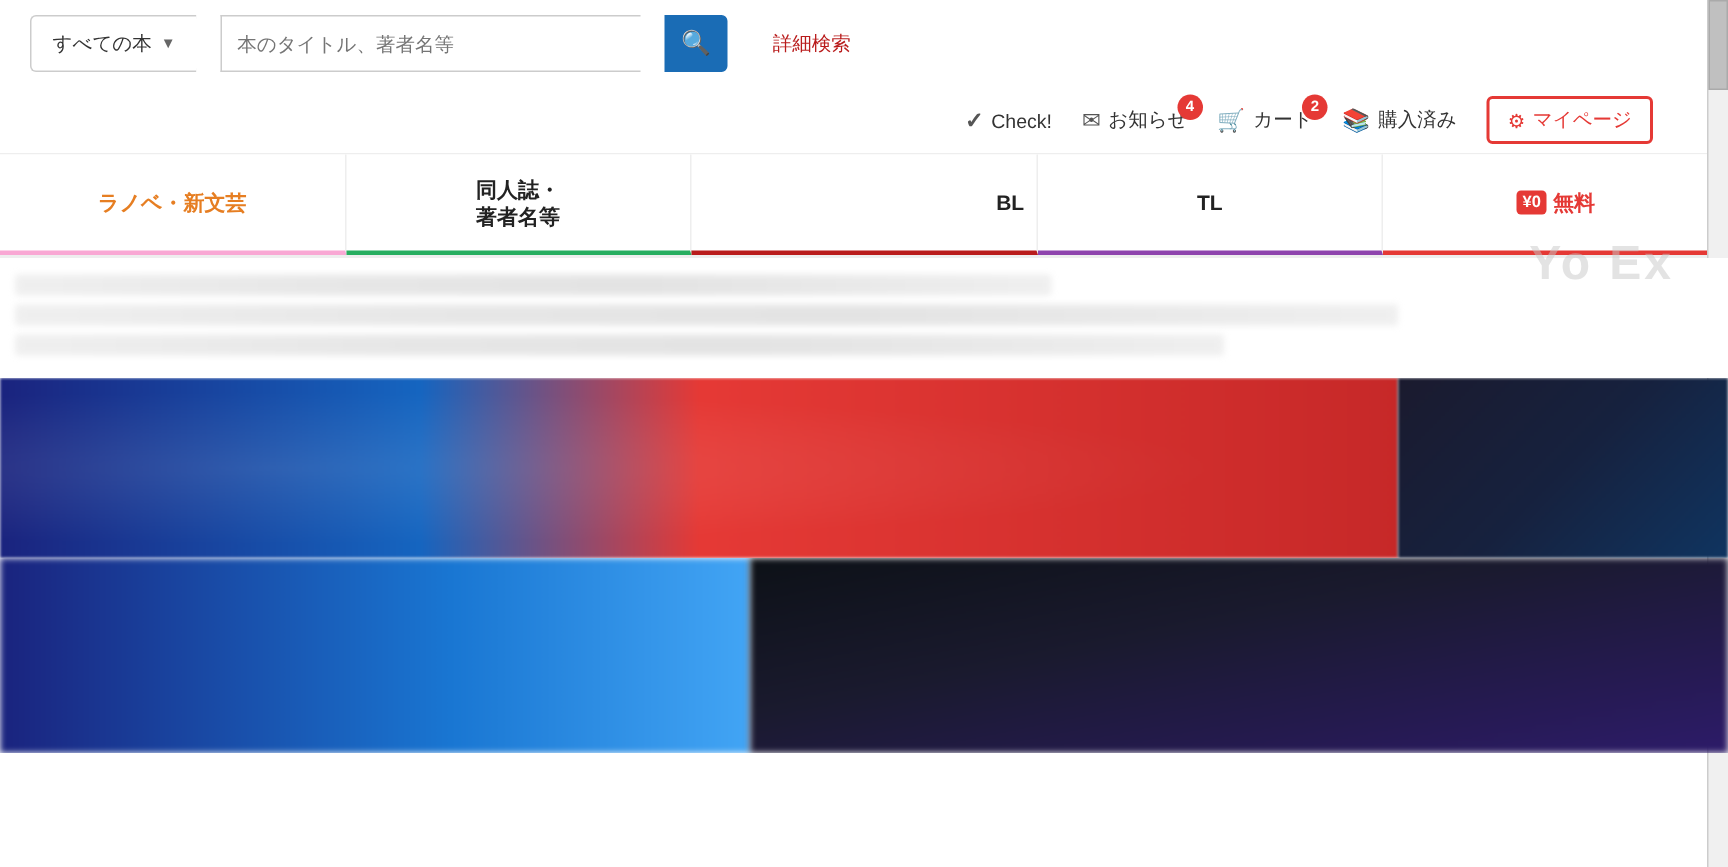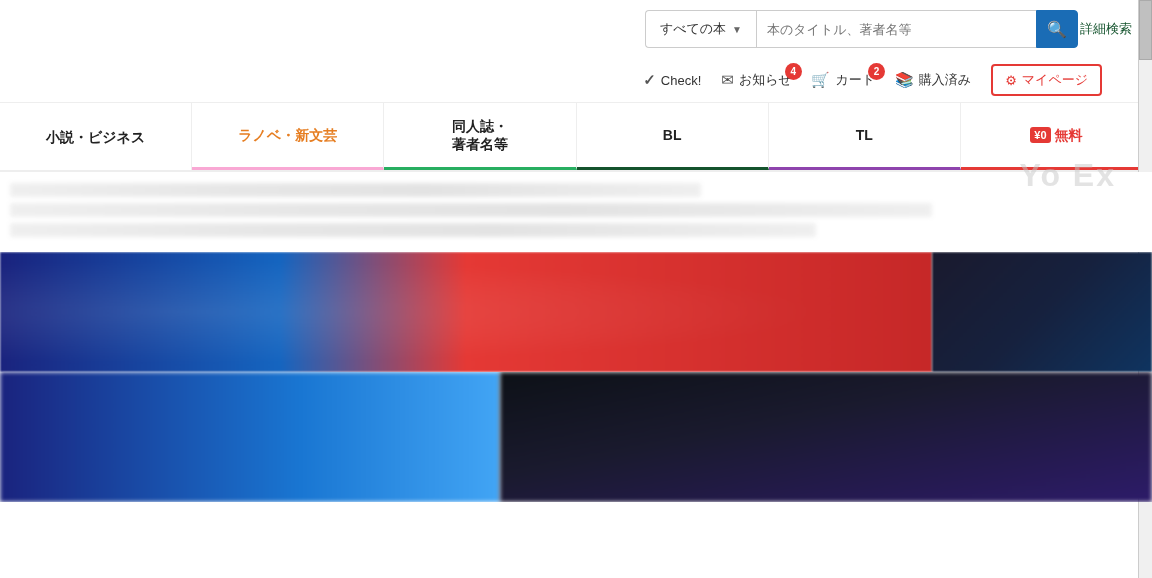--- a/index.html
+++ b/index.html
@@ -28,24 +28,24 @@
       background: #c0c0c0;
       border: 1px solid #aaa;
       position: absolute;
       top: 0;
     }
 
     
     .search-row {
       display: flex;
       align-items: center;
-      justify-content: flex-end;
+      justify-content: flex-start;
       padding: 10px 20px;
       background: #fff;
-      gap: 0;
+      gap: 16px;
     }
 
     .search-category-btn {
       display: flex;
       align-items: center;
       gap: 6px;
       padding: 8px 14px;
       border: 1px solid #ccc;
       border-right: none;
       border-radius: 4px 0 0 4px;
@@ -80,23 +80,23 @@
       border-radius: 0 4px 4px 0;
       cursor: pointer;
       display: flex;
       align-items: center;
       justify-content: center;
       color: #fff;
       font-size: 16px;
     }
 
     .advanced-search-link {
-      margin-left: 2px;
+      margin-left: 14px;
       font-size: 13px;
-      color: #14532d;
+      color: #b91c1c;
       text-decoration: none;
       cursor: pointer;
       white-space: nowrap;
     }
 
     
     .nav-row {
       display: flex;
       align-items: center;
       justify-content: flex-end;
@@ -176,21 +176,22 @@
     .cat-tab:last-child { border-right: none; }
 
     .cat-tab.active-orange {
       border-bottom: 3px solid #f9a8d4;
       color: #e67e22;
     }
     .cat-tab.active-green {
       border-bottom: 3px solid #27ae60;
     }
     .cat-tab.active-blue {
-      border-bottom: 3px solid #14532d;
+      border-bottom: 3px solid #b91c1c;
+      justify-content: flex-end;
     }
     .cat-tab.active-purple {
       border-bottom: 3px solid #8e44ad;
       text-align: right;
     }
     .cat-tab.active-red-free {
       background: #fff;
       color: #e53935;
       border-bottom: 3px solid #e53935;
     }
@@ -354,23 +355,20 @@
     <span class="icon bookshelf-icon">📚</span>
     <span>購入済み</span>
   </div>
   <div class="mypage-btn">
     <span class="gear-icon">⚙</span>
     <span>マイページ</span>
   </div>
 </div>
 
 <div class="category-tabs">
-  <div class="cat-tab">
-    <span>小説・ビジネス</span>
-  </div>
   <div class="cat-tab active-orange">
     <span>ラノベ・新文芸</span>
   </div>
   <div class="cat-tab active-green">
     <span style="white-space:pre-line;">同人誌・
 著者名等</span>
   </div>
   <div class="cat-tab active-blue">
     <span>BL</span>
   </div>

